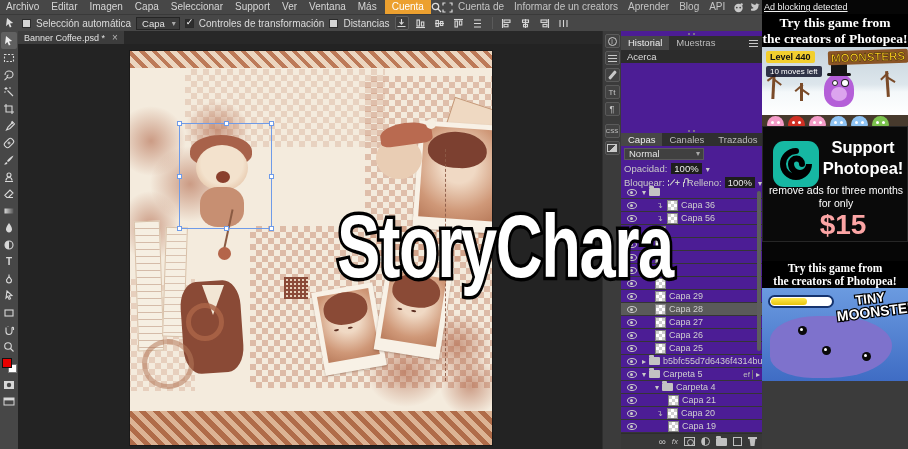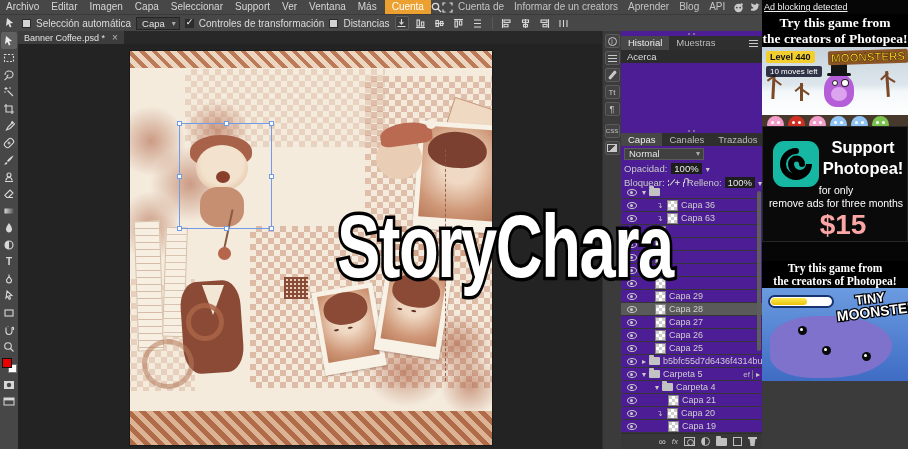--- a/index.html
+++ b/index.html
@@ -571,21 +571,21 @@
         <span class="thumb"></span>
         <span class="lname">Capa 36</span>
       </div>
       <div class="lrow">
         <span class="eyebox">
             <span class="eye"></span>
           </span>
         <span class="ind1"></span>
           <span class="clip"></span>
         <span class="thumb"></span>
-        <span class="lname">Capa 63</span>
+        <span class="lname">Capa 56</span>
       </div>
       <div class="lrow">
         <span class="eyebox">
             <span class="eye"></span>
           </span>
         <span class="ind1"></span>
           <span class="thumb"></span>
         <span class="lname"></span>
       </div>
       <div class="lrow">
@@ -759,22 +759,22 @@
     <div id="ad2">
       <svg width="48" height="48" viewBox="0 0 48 48" style="position:absolute;left:9px;top:13px">
         <rect x="1" y="1" width="46" height="46" rx="11" fill="#16b8a3"></rect>
         <path d="M24 11a13 13 0 1 0 13 13 9 9 0 0 1-18 0 5.5 5.5 0 0 1 11 0" fill="none" stroke="#000" stroke-width="6" stroke-linecap="round"></path>
       </svg>
       <div class="sup-title">
         <div>Support</div>
         <div>Photopea!</div>
       </div>
       <div class="sup-body">
+        <div>remove ads for three months</div>
         <div>for only</div>
-        <div>remove ads for three months</div>
       </div>
       <div class="price">$15</div>
     </div>
 
     <div class="adbanner b2">
       <div>Try this game from</div>
       <div>the creators of Photopea!</div>
     </div>
 
     <div id="scene2">

